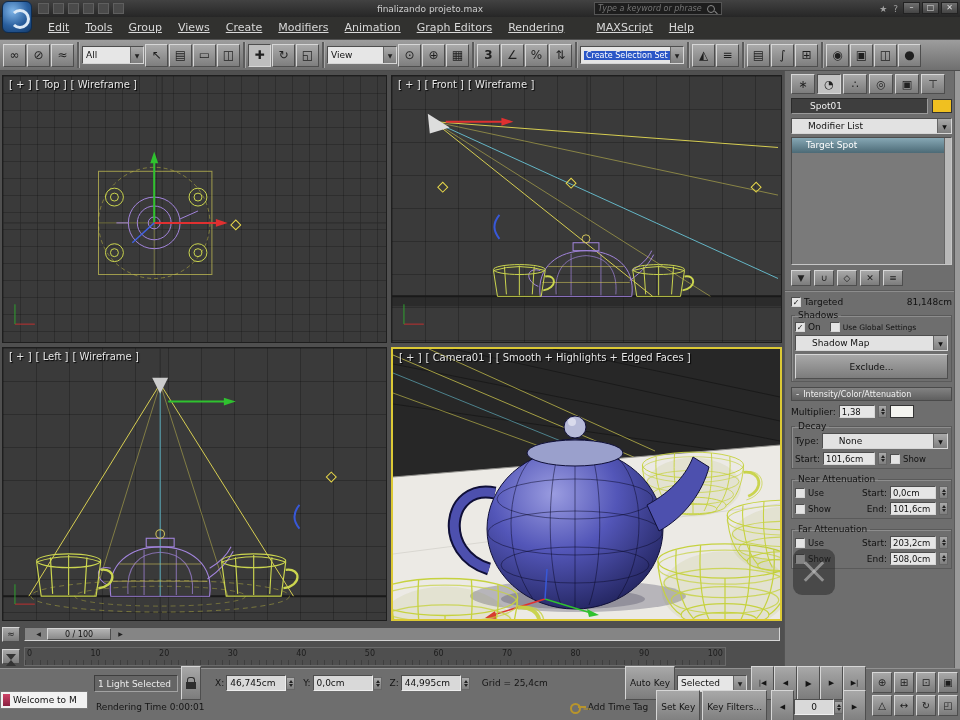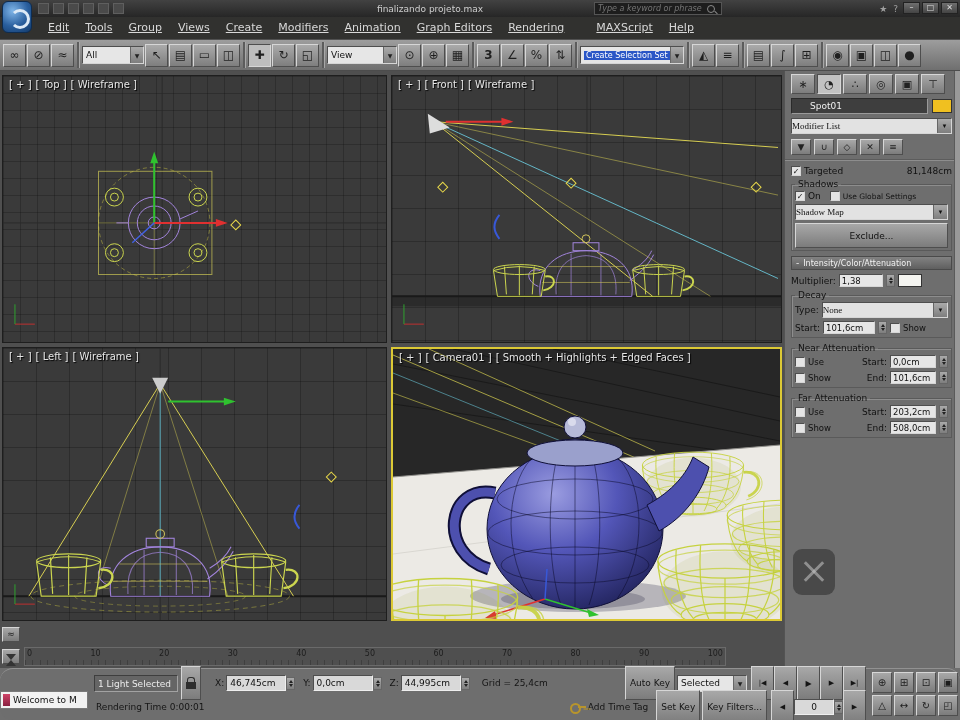--- a/index.html
+++ b/index.html
@@ -95,21 +95,21 @@
   .cp-tabs { display:flex; gap:2px; padding:3px 4px 2px 6px; }
   .cp-tab { width:24px; height:20px; background:linear-gradient(#a8a8a8,#7c7c7c); border:1px solid;
             border-color:#d6d6d6 #4e4e4e #4e4e4e #d6d6d6; font-size:11px; color:#222;
             display:flex; align-items:center; justify-content:center; }
   .cp-tab.active { background:#c2c2c2; border-color:#4e4e4e #d6d6d6 #d6d6d6 #4e4e4e; }
   .name-row { display:flex; align-items:center; gap:4px; padding:2px 8px 2px 6px; }
   .obj-name { flex:1; height:16px; background:#3e3e3e; color:#f0f0f0; border:1px solid;
               border-color:#2a2a2a #9a9a9a #9a9a9a #2a2a2a; line-height:15px; padding-left:18px; }
   .swatch { width:20px; height:14px; border:1px solid #333; }
   .cp-combo { height:16px; margin:2px 8px 3px 6px; background:#e2e2e2; border:1px solid;
-              border-color:#4e4e4e #d6d6d6 #d6d6d6 #4e4e4e; display:flex; align-items:center; padding-left:0;font-family:Liberation Serif, serif; }
+              border-color:#4e4e4e #d6d6d6 #d6d6d6 #4e4e4e; display:flex; align-items:center; padding-left:16px; }
   .cp-combo .arrow { margin-left:auto; width:14px; align-self:stretch; background:linear-gradient(#aaa,#7e7e7e);
               border-left:1px solid #666; font-size:6px; display:flex; align-items:center; justify-content:center; }
   .stack-box { position:relative; height:128px; margin:0 8px 3px 6px; background:#7a7a7a; border:1px solid;
                border-color:#4e4e4e #c6c6c6 #c6c6c6 #4e4e4e; overflow:hidden; }
   .stack-item { height:15px; background:linear-gradient(#86a7b4,#4c6a76); color:#fff; line-height:15px; padding-left:14px; }
   .stack-sb { position:absolute; right:0; top:0; width:7px; height:100%; background:#b9b9b9; border-left:1px solid #666; }
   .stack-tools { display:flex; gap:3px; padding:2px 8px 4px 6px; border-bottom:1px solid #5c5c5c; box-shadow:0 1px 0 #8d8d8d; }
   .st-btn { width:20px; height:16px; background:linear-gradient(#a8a8a8,#7c7c7c); border:1px solid;
             border-color:#d6d6d6 #4e4e4e #4e4e4e #d6d6d6; font-size:9px; color:#222;
             display:flex; align-items:center; justify-content:center; }
@@ -128,21 +128,21 @@
   .grp legend { font-size:9px; padding:0 3px; color:#111; }
   .rollout { height:14px; background:linear-gradient(#828282,#5f5f5f); border:1px solid #4a4a4a; color:#f2f2f2;
              font-size:9px; line-height:13px; padding-left:4px; margin-bottom:4px; display:flex; gap:4px; }
   .cp-btn { height:25px; background:linear-gradient(#a8a8a8,#7c7c7c); border:1px solid;
             border-color:#d6d6d6 #4e4e4e #4e4e4e #d6d6d6; font-size:9px; color:#111;
             display:flex; align-items:center; justify-content:center; }
   .small-lbl { font-size:8.5px; }
 
   
   #statusbar { position:absolute; left:0; top:668px; width:960px; height:52px; background:#6e6e6e;
-               border-top:1px solid #929292; font-size:9px; color:#151515; z-index:10;border-radius:13px; }
+               border-top:1px solid #929292; font-size:9px; color:#151515; z-index:10; }
   .srow { position:absolute; left:0; width:958px; height:22px; display:flex; align-items:center; }
   #srow1 { top:3px; } #srow2 { top:27px; }
   .sfield { background:#656565; border:1px solid; border-color:#3e3e3e #a2a2a2 #a2a2a2 #3e3e3e;
             color:#ececec; height:17px; line-height:16px; padding:0 3px; overflow:hidden; white-space:nowrap; }
   .wfield { background:#d9d9d9; border:1px solid; border-color:#4e4e4e #efefef #efefef #4e4e4e;
             color:#111; height:16px; line-height:15px; padding:0 3px; white-space:nowrap; }
   .sbtn { background:linear-gradient(#a8a8a8,#7c7c7c); border:1px solid;
           border-color:#d6d6d6 #4e4e4e #4e4e4e #d6d6d6; height:18px; display:flex; align-items:center;
           justify-content:center; color:#151515; padding:16px 4px; flex:none; }
   .lock { position:relative; width:10px; height:7px; background:#2e2e2e; margin-top:5px; }
@@ -479,20 +479,25 @@
         </svg>
         <div class="vp-label">
           <span>[ + ]</span>
           <span>[ Camera01 ]</span>
           <span>[ Smooth + Highlights + Edged Faces ]</span>
         </div>
       </div>
 
       <div id="time-slider-row">
         <span class="mini-btn">≈</span>
+        <div class="slider-track">
+          <span class="sl-arrow" style="left:8px">◀</span>
+          <span class="sl-handle">0 / 100</span>
+          <span class="sl-arrow" style="left:90px">▶</span>
+        </div>
       </div>
 
       <div id="ruler-row">
         <span class="mini-btn">
             <span class="hourglass"></span>
           </span>
         <div class="ruler">
           <span class="tick">0</span>
           <span class="tick">10</span>
           <span class="tick">20</span>
@@ -518,20 +523,24 @@
         <span class="cp-tab">⊤</span>
       </div>
       <div class="name-row">
         <div class="obj-name">Spot01</div>
         <div class="swatch" style="background:#f0c020"></div>
       </div>
       <div class="cp-combo">
         <span>Modifier List</span>
         <span class="arrow">▼</span>
       </div>
+      <div class="stack-box">
+        <div class="stack-item">Target Spot</div>
+        <div class="stack-sb"></div>
+      </div>
       <div class="stack-tools">
         <span class="st-btn">▼</span>
         <span class="st-btn">∪</span>
         <span class="st-btn">◇</span>
         <span class="st-btn">✕</span>
         <span class="st-btn">≡</span>
       </div>
 
       <div class="cp-params">
         <div class="prow">
@@ -556,21 +565,21 @@
           <div class="cp-btn">Exclude...</div>
         </fieldset>
 
         <div class="rollout">
           <span>-</span>
           <span style="font-size:8px">Intensity/Color/Attenuation</span>
         </div>
 
         <div class="prow">
           <span class="lbl">Multiplier:</span>
-          <span class="pfield" style="width:44px">1,38</span>
+          <span class="pfield" style="width:36px">1,38</span>
           <span class="spin"></span>
           <span class="swatch" style="background:#f4f4f0;width:24px;height:13px"></span>
         </div>
 
         <fieldset class="grp">
           <legend>Decay</legend>
           <div class="prow">
             <span class="lbl">Type:</span>
             <div class="cp-combo" style="margin:0;flex:1">
               <span>None</span>

